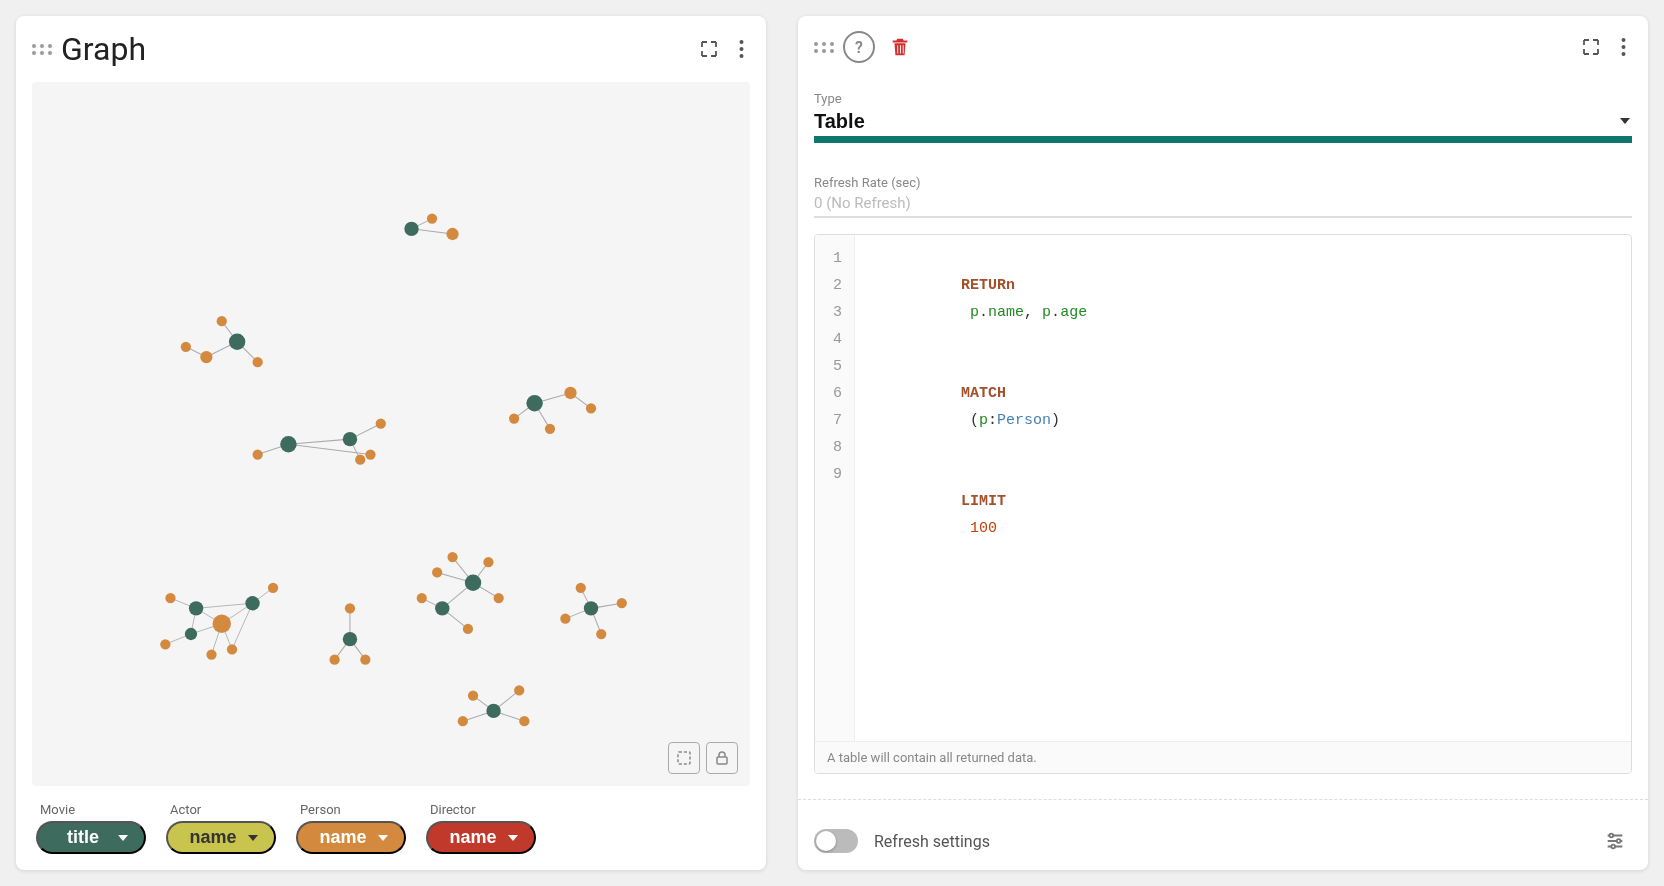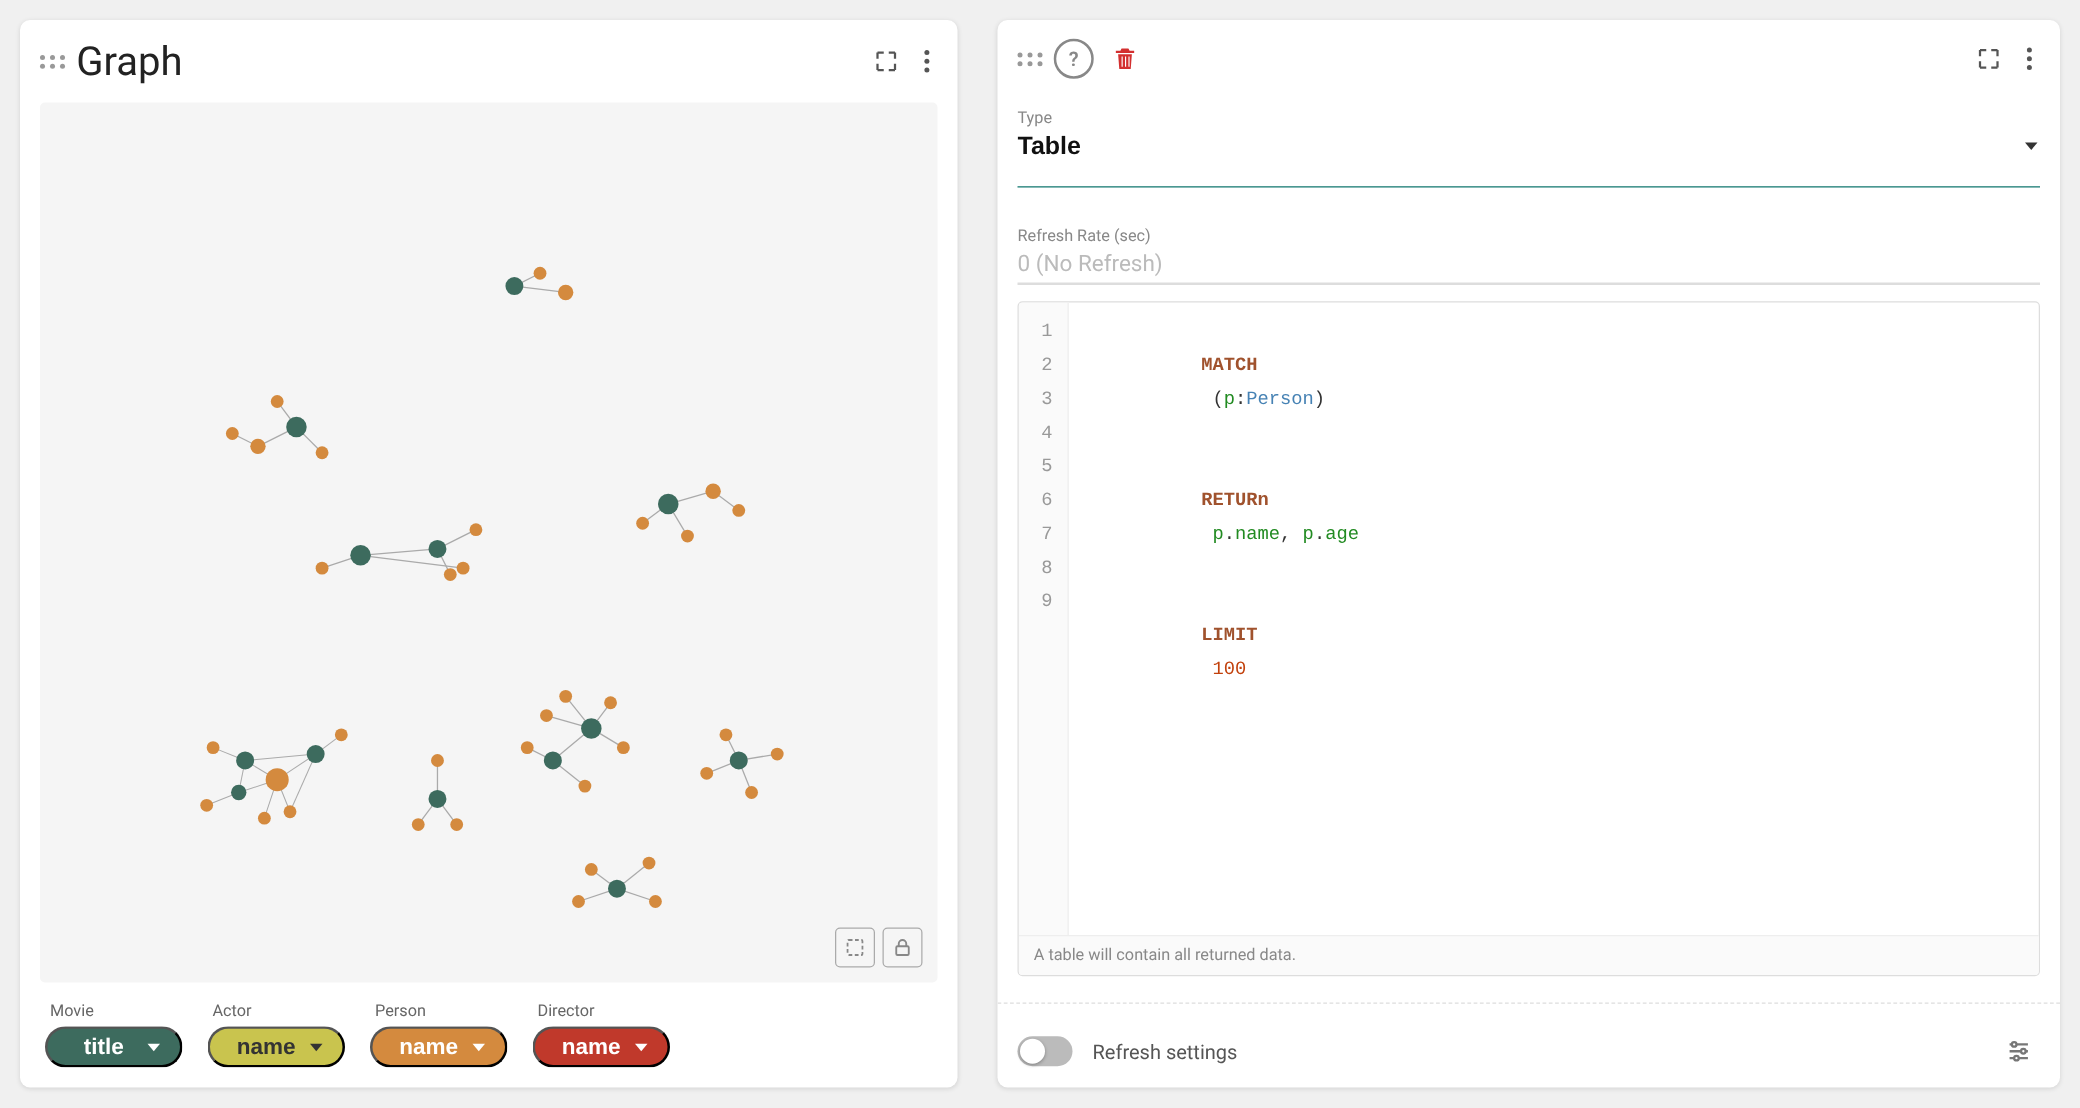--- a/index.html
+++ b/index.html
@@ -205,37 +205,37 @@
     }
 
     .settings-label {
       font-size: 13px;
       color: #888;
     }
 
     .settings-select-wrapper {
       display: flex;
       align-items: center;
-      border-bottom: 1px solid #0f766e;
-      padding-bottom: 21px;
+      border-bottom: 7px solid #0f766e;
+      padding-bottom: 4px;
     }
 
     .settings-select {
       font-size: 20px;
       font-weight: 600;
       color: #111;
       border: none;
       background: none;
       cursor: pointer;
       flex: 1;
       appearance: none;
     }
 
     .settings-value {
-      font-size: 18px;
+      font-size: 15px;
       color: #bbb;
       border-bottom: 2px solid #ddd;
       padding-bottom: 4px;
     }
 
     
     .code-editor {
       margin: 12px 16px;
       border: 1.5px solid #ddd;
       border-radius: 4px;
@@ -599,26 +599,26 @@
         <div>3</div>
         <div>4</div>
         <div>5</div>
         <div>6</div>
         <div>7</div>
         <div>8</div>
         <div>9</div>
       </div>
       <div class="code-lines">
         <div class="code-line">
+          <span class="kw-return">RETURn</span>
+          <span class="kw-punc"> </span><span class="kw-var">p</span><span class="kw-punc">.</span><span class="kw-var">name</span><span class="kw-punc">, </span><span class="kw-var">p</span><span class="kw-punc">.</span><span class="kw-var">age</span>
+        </div>
+        <div class="code-line">
           <span class="kw-match">MATCH</span>
           <span class="kw-punc"> (</span><span class="kw-var">p</span><span class="kw-punc">:</span><span class="kw-person">Person</span><span class="kw-punc">)</span>
-        </div>
-        <div class="code-line">
-          <span class="kw-return">RETURn</span>
-          <span class="kw-punc"> </span><span class="kw-var">p</span><span class="kw-punc">.</span><span class="kw-var">name</span><span class="kw-punc">, </span><span class="kw-var">p</span><span class="kw-punc">.</span><span class="kw-var">age</span>
         </div>
         <div class="code-line">
           <span class="kw-limit">LIMIT</span>
           <span class="kw-punc"> </span><span class="kw-num">100</span>
         </div>
         <div class="code-line">&nbsp;</div>
         <div class="code-line">&nbsp;</div>
         <div class="code-line">&nbsp;</div>
         <div class="code-line">&nbsp;</div>
         <div class="code-line">&nbsp;</div>

